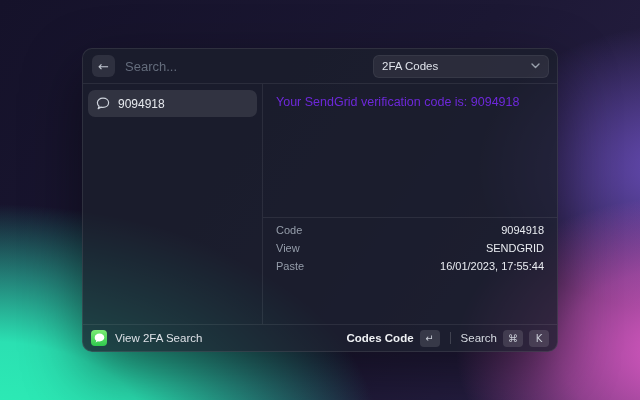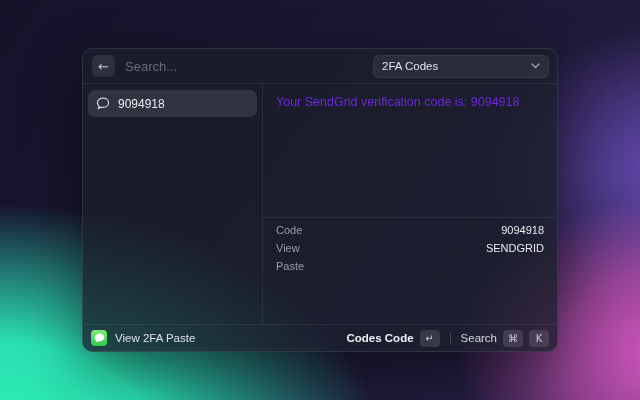--- a/index.html
+++ b/index.html
@@ -139,36 +139,37 @@
         <div class="meta-row">
           <span class="meta-label">Code</span>
           <span class="meta-value">9094918</span>
         </div>
         <div class="meta-row">
           <span class="meta-label">View</span>
           <span class="meta-value">SENDGRID</span>
         </div>
         <div class="meta-row">
           <span class="meta-label">Paste</span>
+          <span class="meta-value">16/01/2023, 17:55:44</span>
         </div>
       </div>
       <div class="detail-spacer"></div>
     </div>
 
   </div>
 
   <div class="hdivider"></div>
 
   <div class="footer">
     <span class="app-icon">
       <svg width="11" height="10" viewBox="0 0 11 10">
         <path d="M5.5 0.6c2.7 0 4.8 1.7 4.8 3.9S8.2 8.4 5.5 8.4c-.5 0-1.1-.1-1.6-.2L1.6 9.4l.8-1.7C1.2 7 0.7 6 0.7 4.5 0.7 2.3 2.8 0.6 5.5 0.6z" fill="#ffffff"></path>
       </svg>
     </span>
-    <span class="app-label">View 2FA Paste</span>
+    <span class="app-label">View 2FA Search</span>
 
     <div class="footer-spacer"></div>
 
     <span class="action-primary">Codes Code</span>
     <span class="kbd">↵</span>
 
     <span class="vsep"></span>
 
     <span class="action-secondary">Search</span>
     <span class="kbd">⌘</span>

